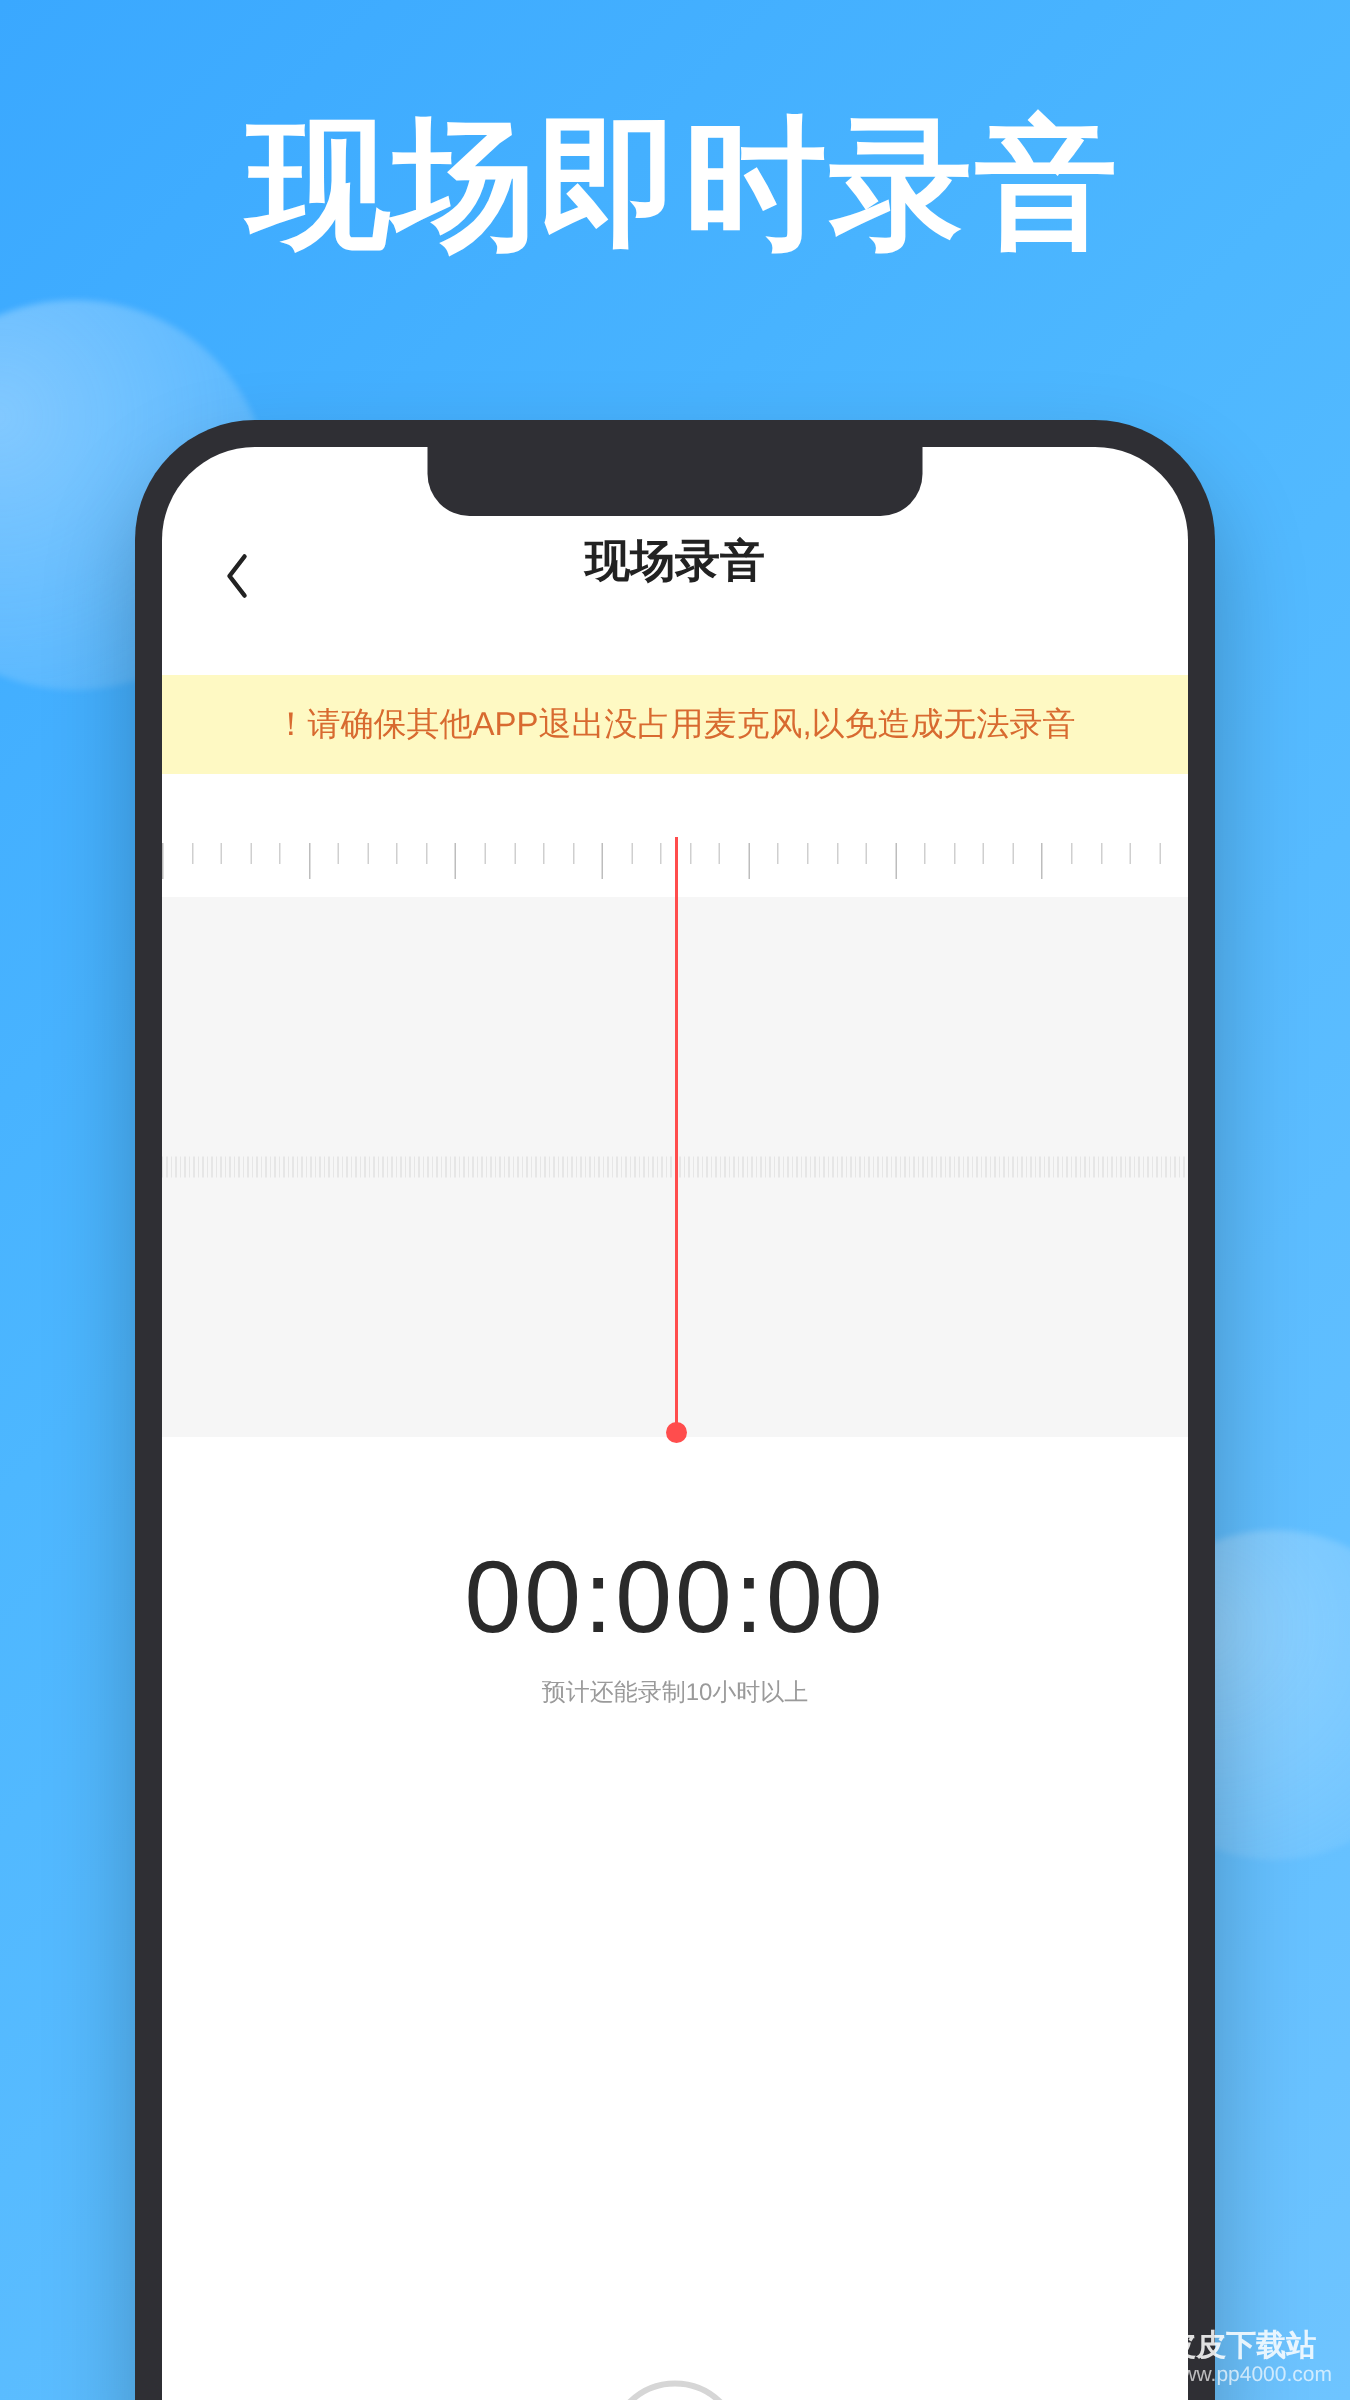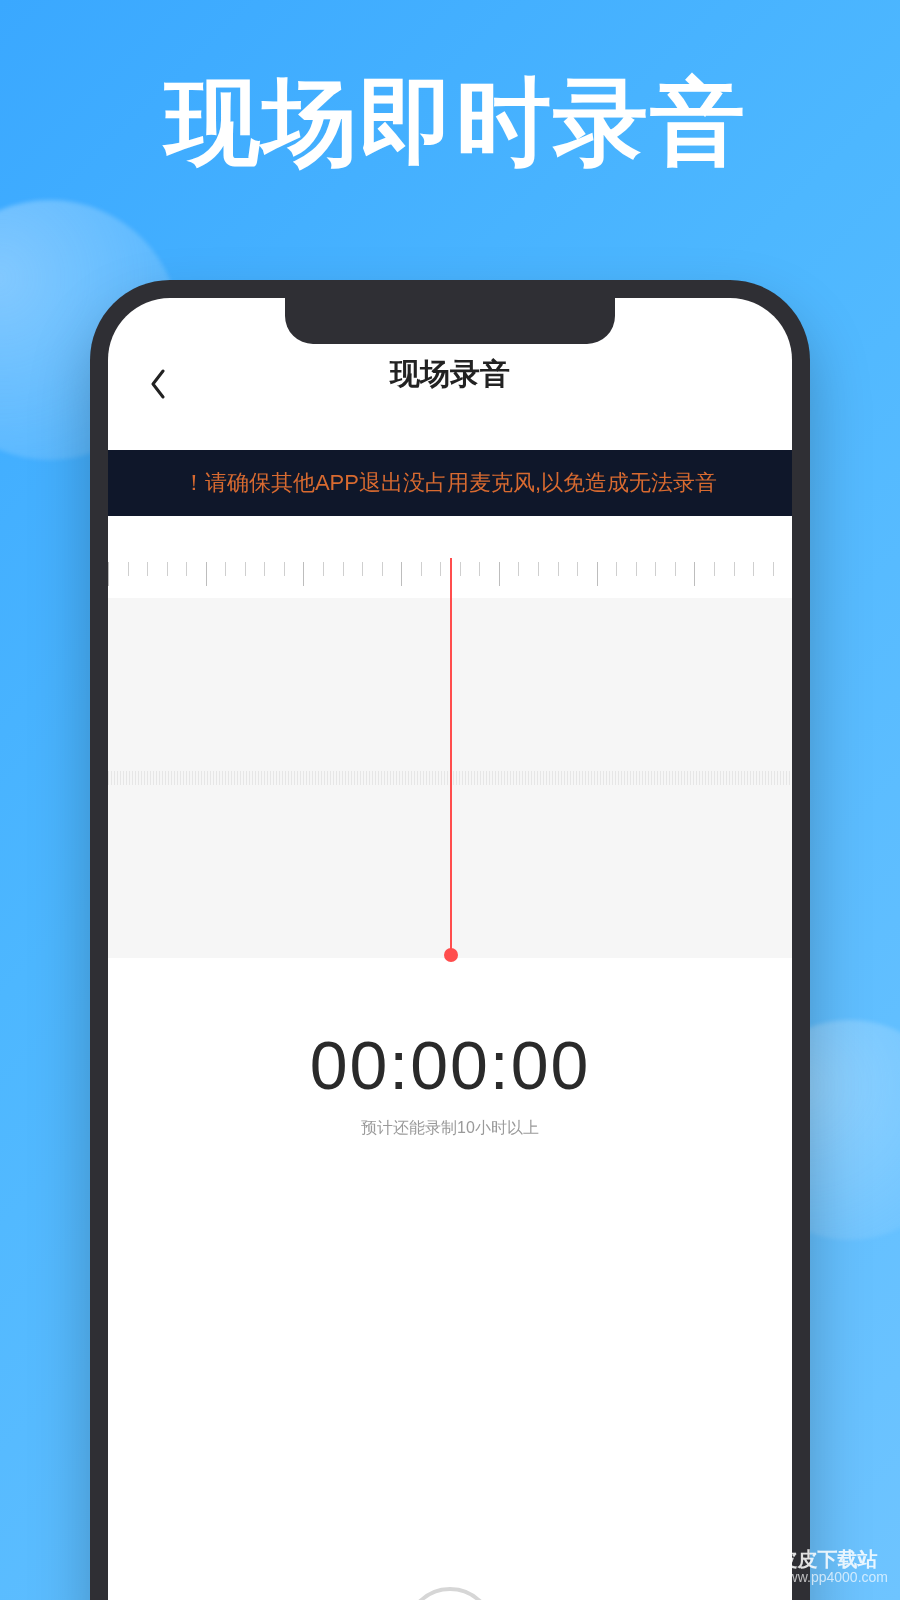--- a/index.html
+++ b/index.html
@@ -101,21 +101,21 @@
     font-size: 30px;
     font-weight: 600;
     color: #222;
   }
 
   
   .warning {
     position: absolute;
     top: 152px;
     left: 0; right: 0;
-    background: #0f172a;
+    background: #fef9c3;
     color: #d86a30;
     font-size: 22px;
     text-align: center;
     padding: 18px 10px;
   }
 
   
   .wave-area {
     position: absolute;
     top: 260px;
@@ -219,21 +219,21 @@
     border: 4px solid #d6d6d6;
     display:flex; align-items:center; justify-content:center;
   }
 
   
   .watermark {
     position: absolute;
     right: 12px;
     bottom: 10px;
     display: flex;
-    align-items: flex-start;
+    align-items: flex-end;
     gap: 24px;
     opacity: 0.85;
   }
   .wm-logo {
     width: 42px; height: 42px;
     border: 3px solid #fff;
     border-radius: 10px;
     display:flex; align-items:center; justify-content:center;
     color:#fff; font-size:26px; font-weight:700;
     font-style: italic;

